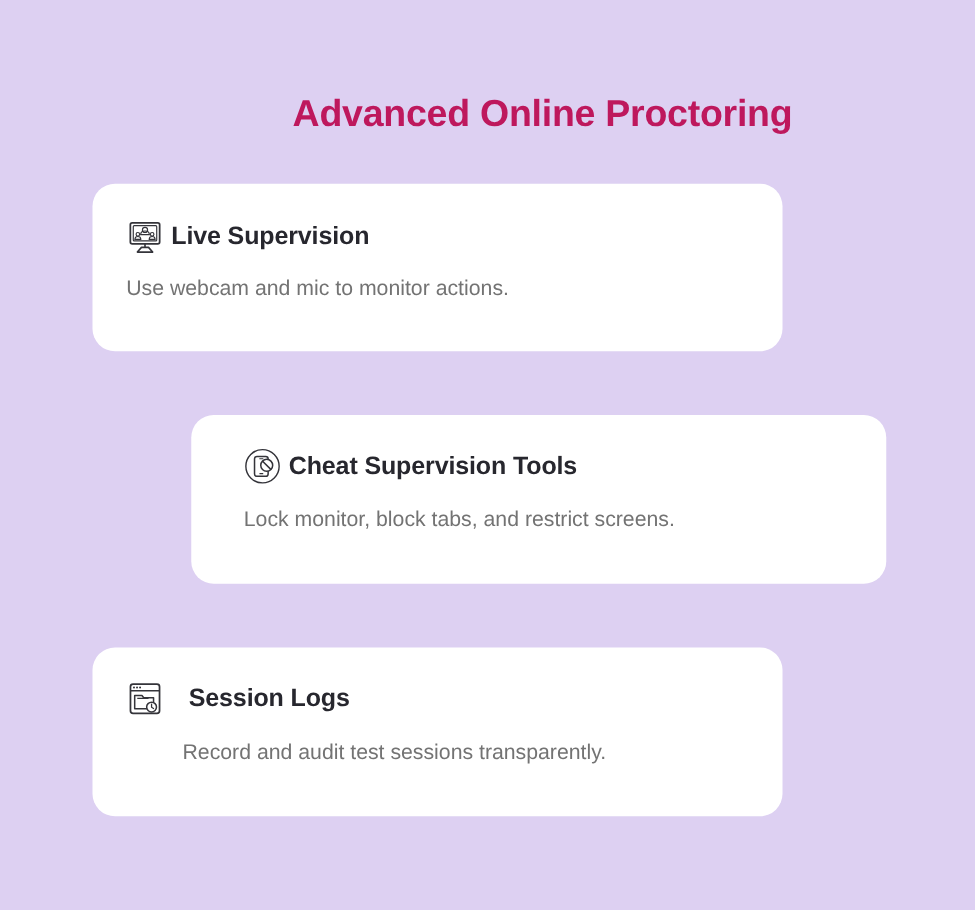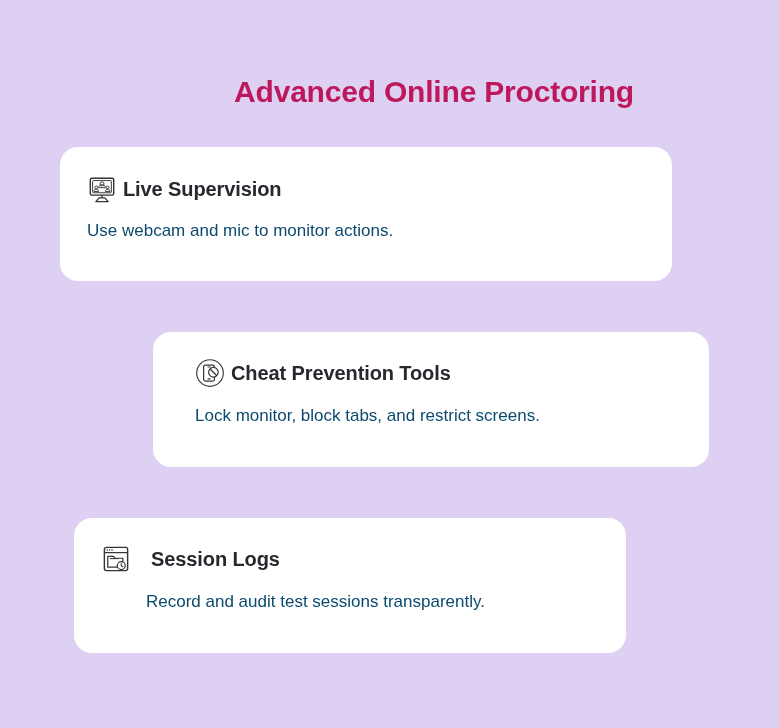--- a/index.html
+++ b/index.html
@@ -39,23 +39,23 @@
 
   .card {
     position: absolute;
     background: #ffffff;
     border-radius: 18px;
     box-sizing: border-box;
     padding: 0;
   }
 
   .card-1 {
-    left: 60px;
+    left: 74px;
     top: 147px;
-    width: 612px;
+    width: 552px;
     height: 134px;
     text-align: center;
   }
 
   .card-2 {
     left: 153px;
     top: 332px;
     width: 556px;
     height: 135px;
   }
@@ -103,21 +103,21 @@
     line-height: 26px;
     white-space: nowrap;
   }
 
   .card-desc {
     position: absolute;
     left: 27px;
     top: 72px;
     font-size: 17px;
     font-weight: normal;
-    color: #0c4a6e;
+    color: #737373;
     line-height: 24px;
     white-space: nowrap;
   }
 
   .card-2 .card-desc {
     left: 42px;
     top: 72px;
   }
 
   .card-3 .card-desc {
@@ -159,21 +159,21 @@
       <span class="card-icon">
         <svg viewBox="0 0 32 32" width="30" height="30" xmlns="http://www.w3.org/2000/svg">
           <circle cx="16" cy="16" r="14.2" fill="none" stroke="#34343a" stroke-width="1.2"></circle>
           <rect x="9.2" y="7.6" width="11.6" height="17" rx="2" fill="none" stroke="#34343a" stroke-width="1.3"></rect>
           <path d="M13.3 9.6h3.4" fill="none" stroke="#34343a" stroke-width="1"></path>
           <rect x="13.3" y="21.7" width="3.4" height="1.2" rx="0.5" fill="#34343a"></rect>
           <circle cx="19.6" cy="15.2" r="5.1" fill="#ffffff" stroke="#34343a" stroke-width="1.3"></circle>
           <path d="M15.9 11.5l7.4 7.4" fill="none" stroke="#34343a" stroke-width="1.3"></path>
         </svg>
       </span>
-      <span class="card-title">Cheat Prevention Tools</span>
+      <span class="card-title">Cheat Supervision Tools</span>
     </div>
     <div class="card-desc">Lock monitor, block tabs, and restrict screens.</div>
   </div>
 
   <div class="card card-3">
     <div class="card-head">
       <span class="card-icon">
         <svg viewBox="0 0 32 32" width="30" height="30" xmlns="http://www.w3.org/2000/svg">
           <rect x="3.6" y="3.6" width="24.8" height="24.8" rx="2.2" fill="none" stroke="#34343a" stroke-width="1.5"></rect>
           <path d="M3.6 9.2h24.8" fill="none" stroke="#34343a" stroke-width="1.3"></path>

